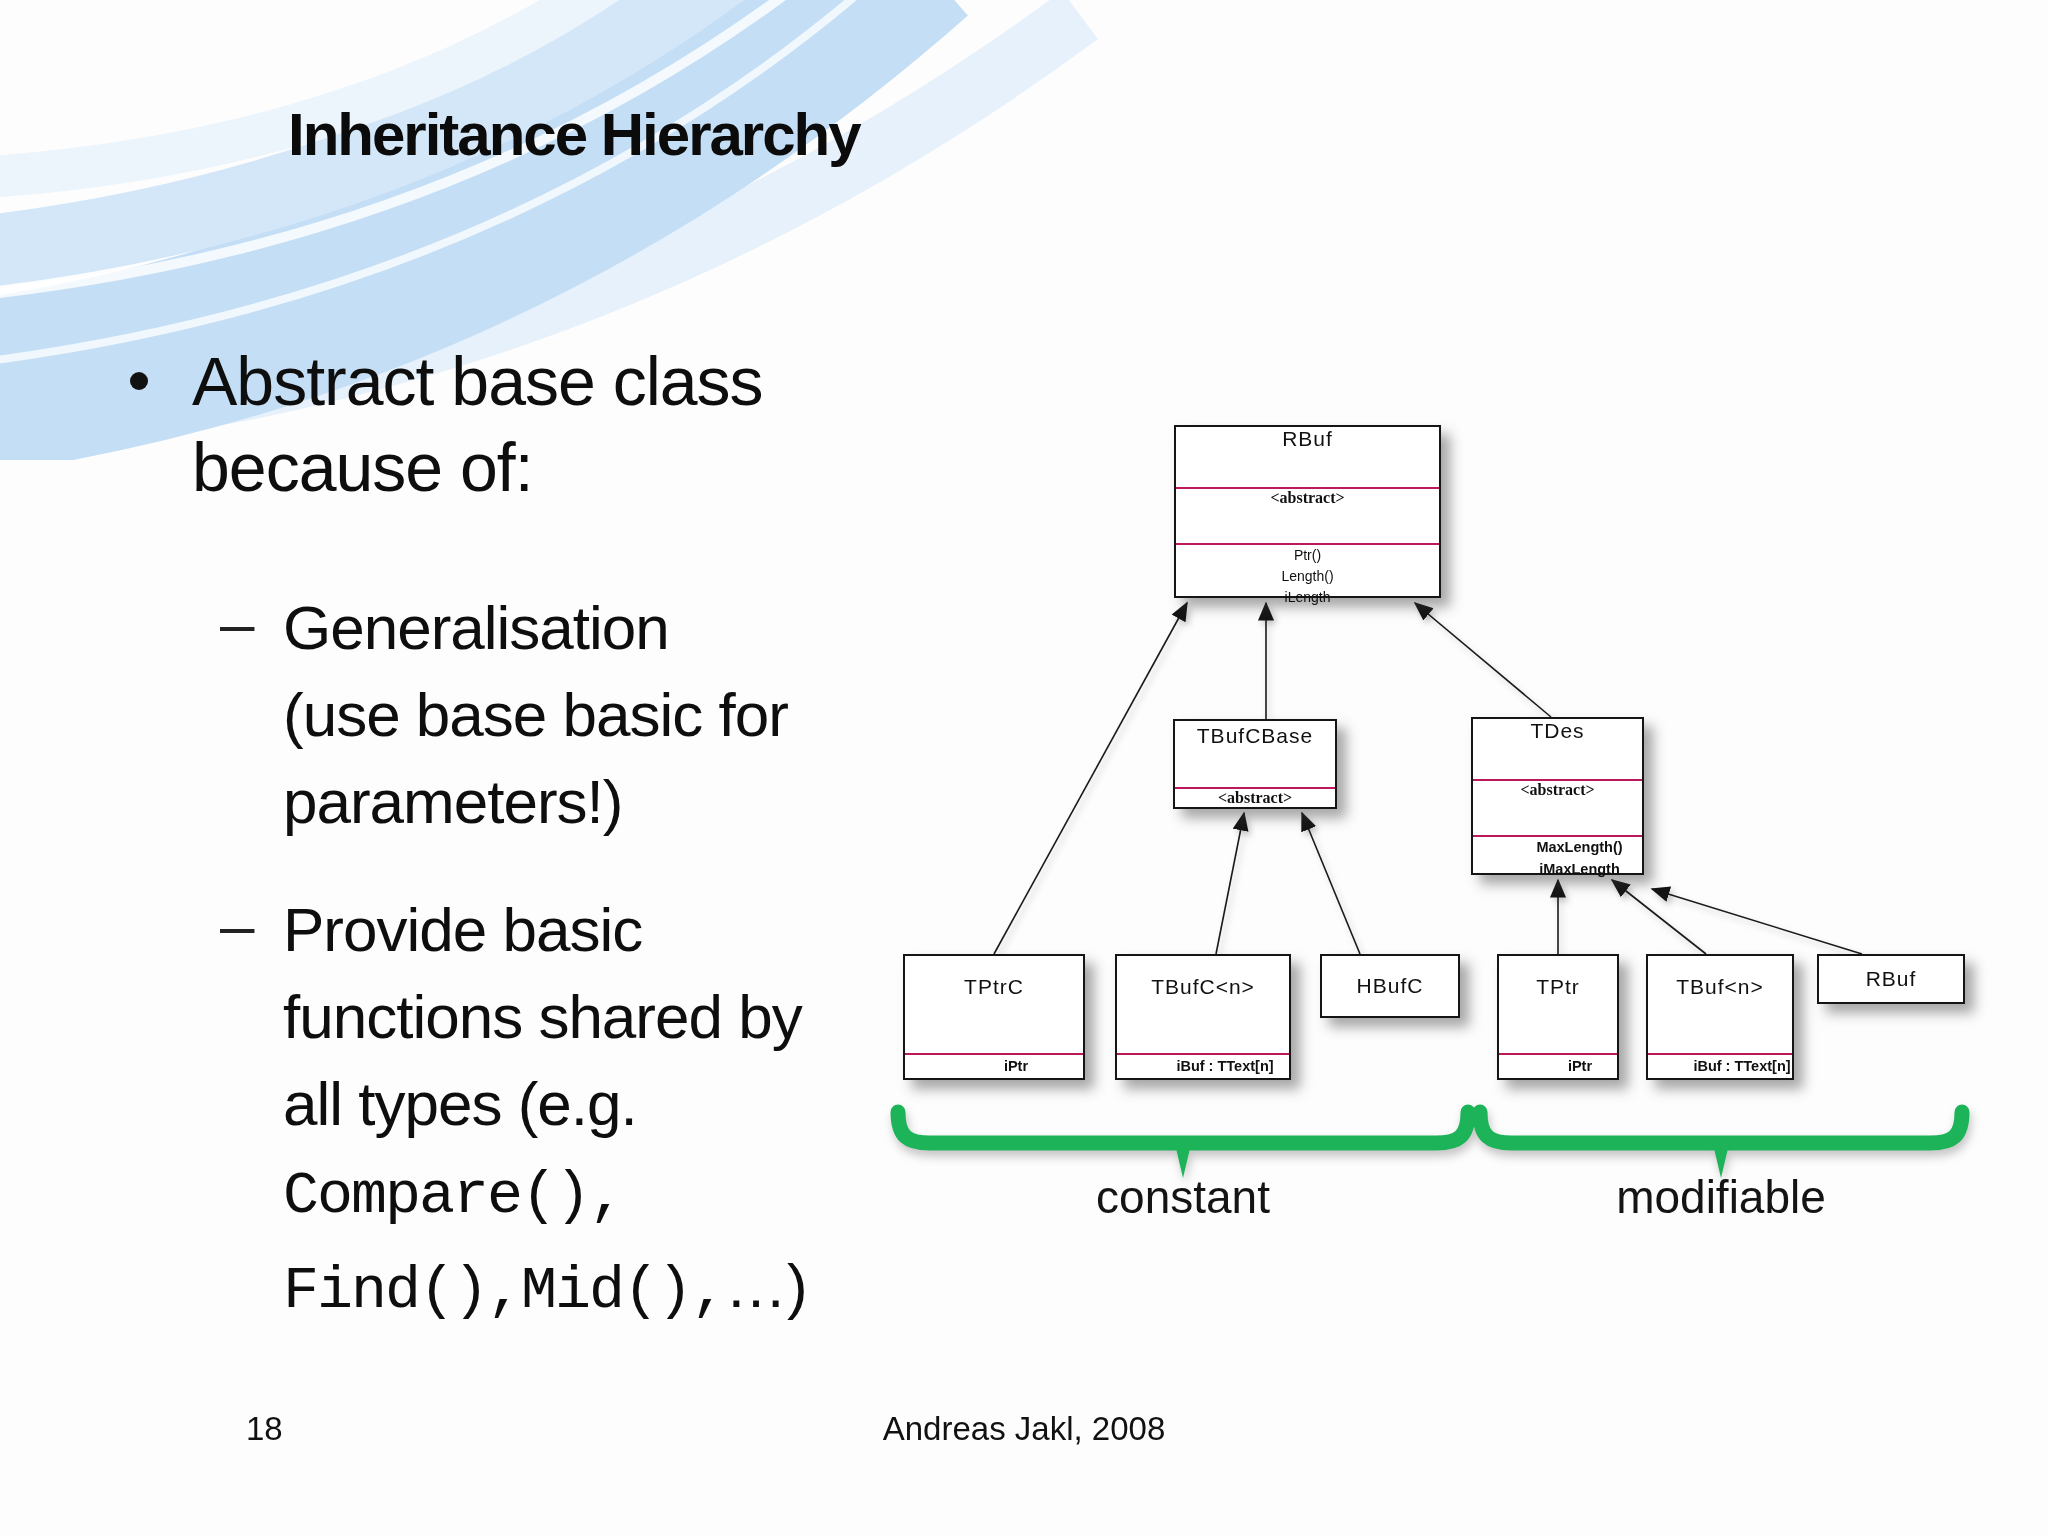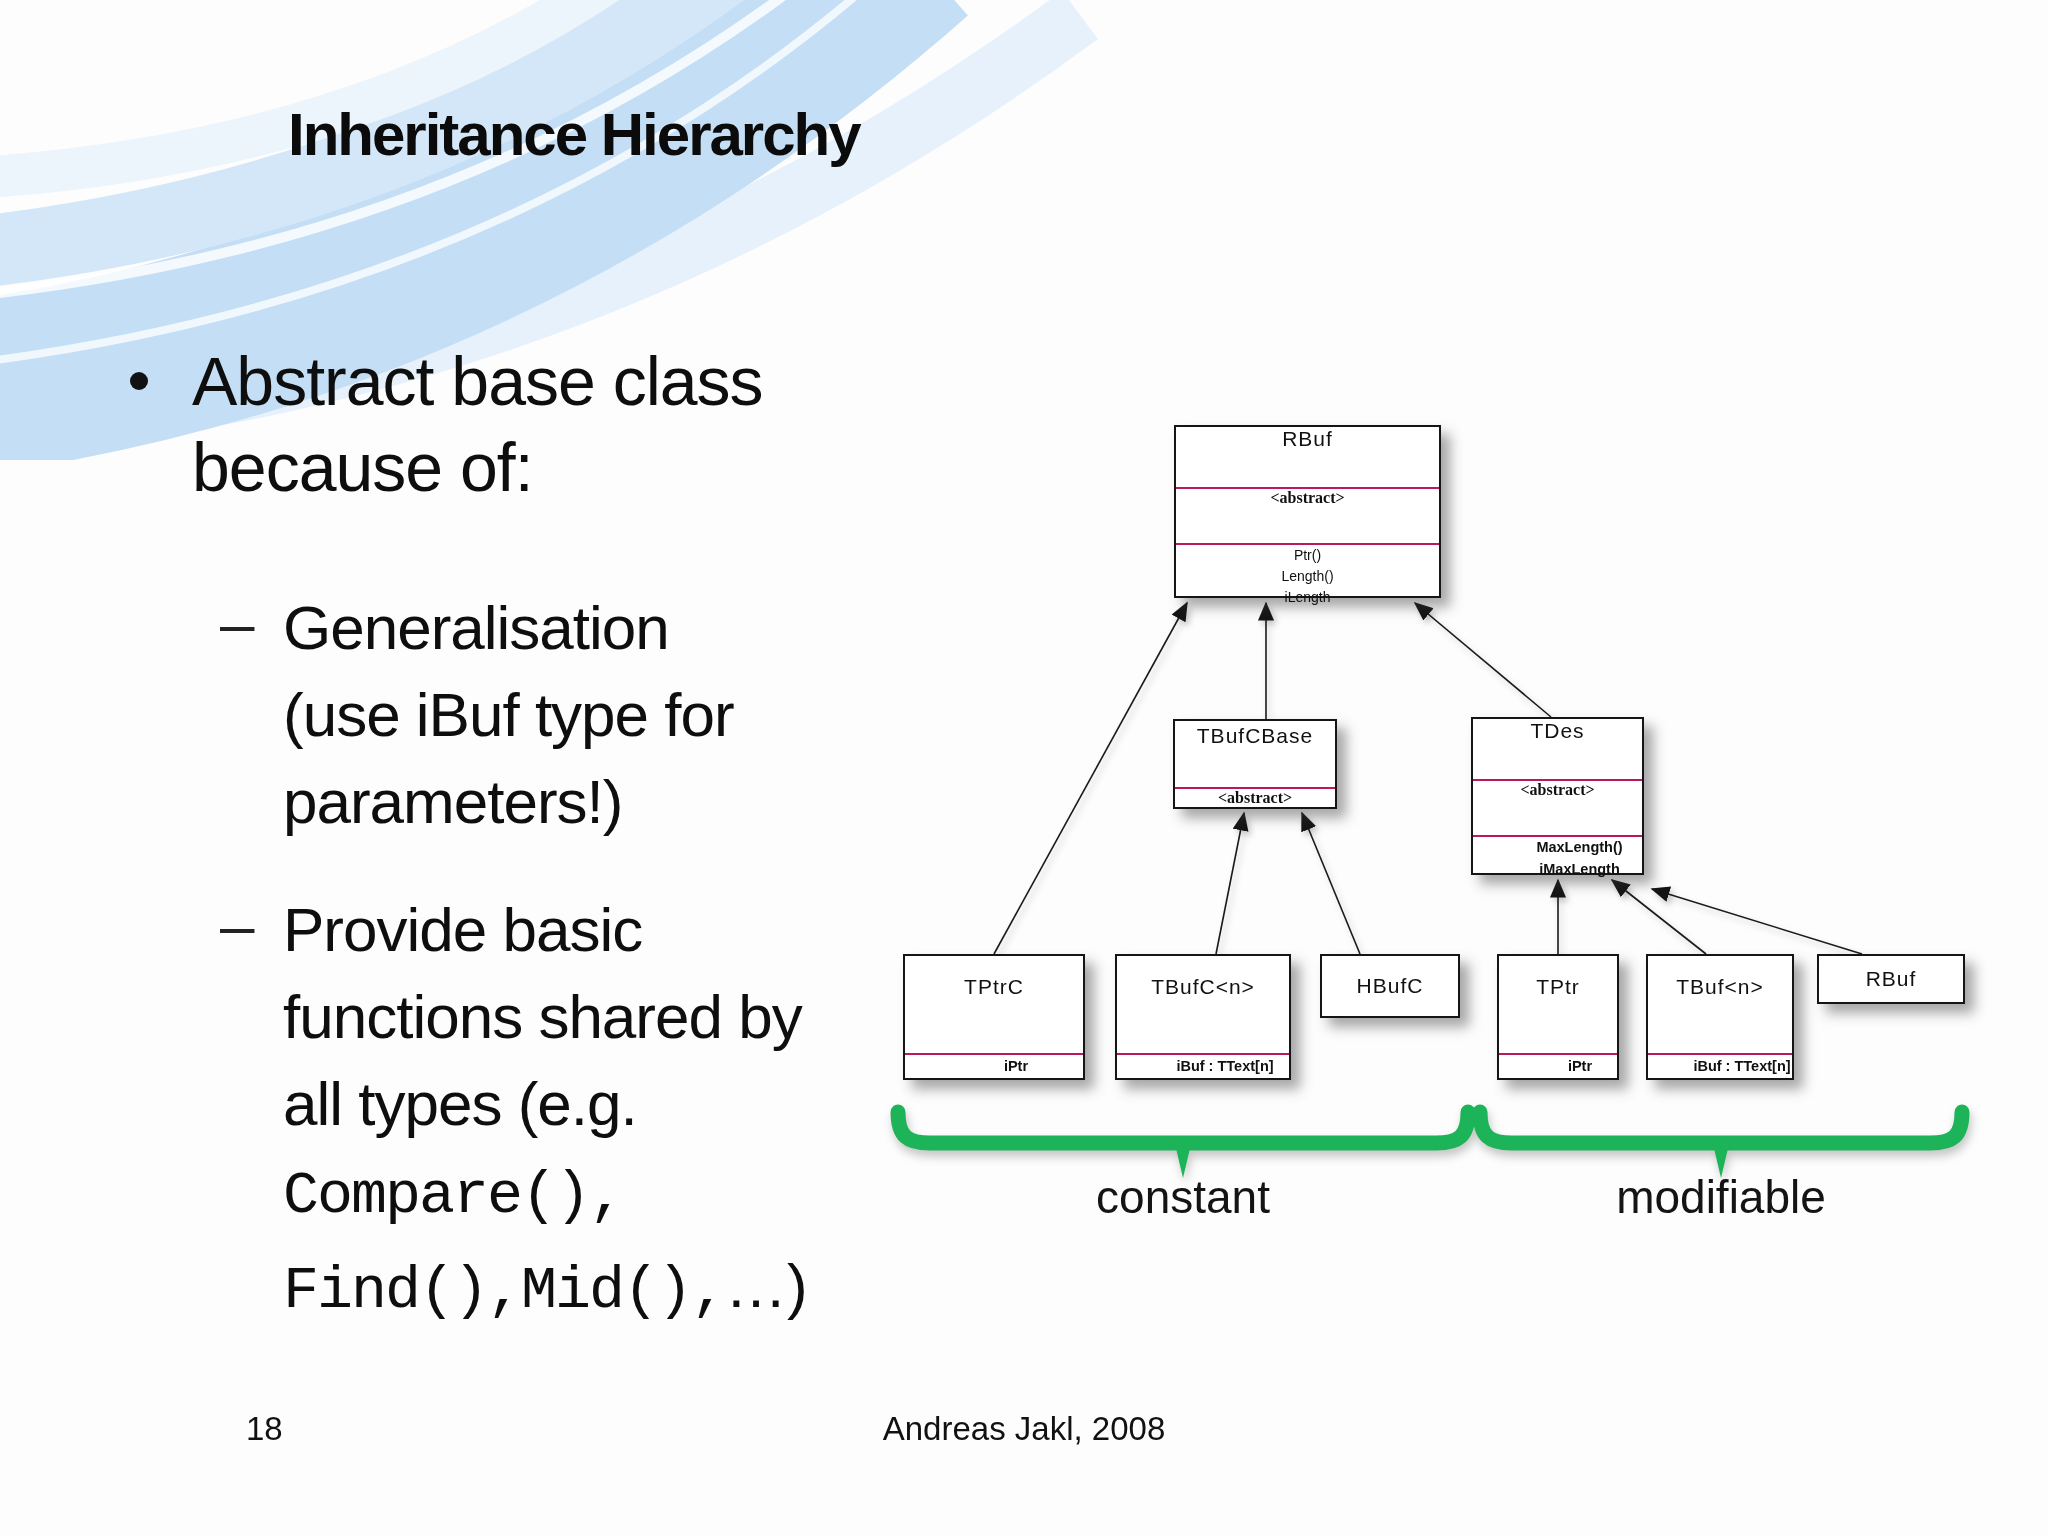--- a/index.html
+++ b/index.html
@@ -60,21 +60,21 @@
   </svg>
 
   <div class="title">Inheritance Hierarchy</div>
 
   <div class="bullet-dot"></div>
   <div class="t-line main-line" style="top:342px">Abstract base class</div>
   <div class="t-line main-line" style="top:428px">because of:</div>
 
   <div class="dash" style="top:588px">–</div>
   <div class="t-line sub-line bold" style="top:592px">Generalisation</div>
-  <div class="t-line sub-line" style="top:679px">(use iBuf type for</div>
+  <div class="t-line sub-line" style="top:679px">(use base basic for</div>
   <div class="t-line sub-line" style="top:766px">parameters!)</div>
 
   <div class="dash" style="top:890px">–</div>
   <div class="t-line sub-line" style="top:894px"><span>Provide </span><span class="bold">basic</span></div>
   <div class="t-line sub-line" style="top:981px"><span class="bold">functions</span><span> shared by</span></div>
   <div class="t-line sub-line" style="top:1068px">all types (e.g.</div>
   <div class="t-line mono" style="left:283px; top:1162px">Compare(),</div>
   <div class="t-line" style="left:283px; top:1250px"><span class="mono">Find(),Mid(),</span><span class="bold" style="font-size:62px">…)</span></div>
 
   <svg class="diagram-svg" width="2048" height="1536" viewBox="0 0 2048 1536">

